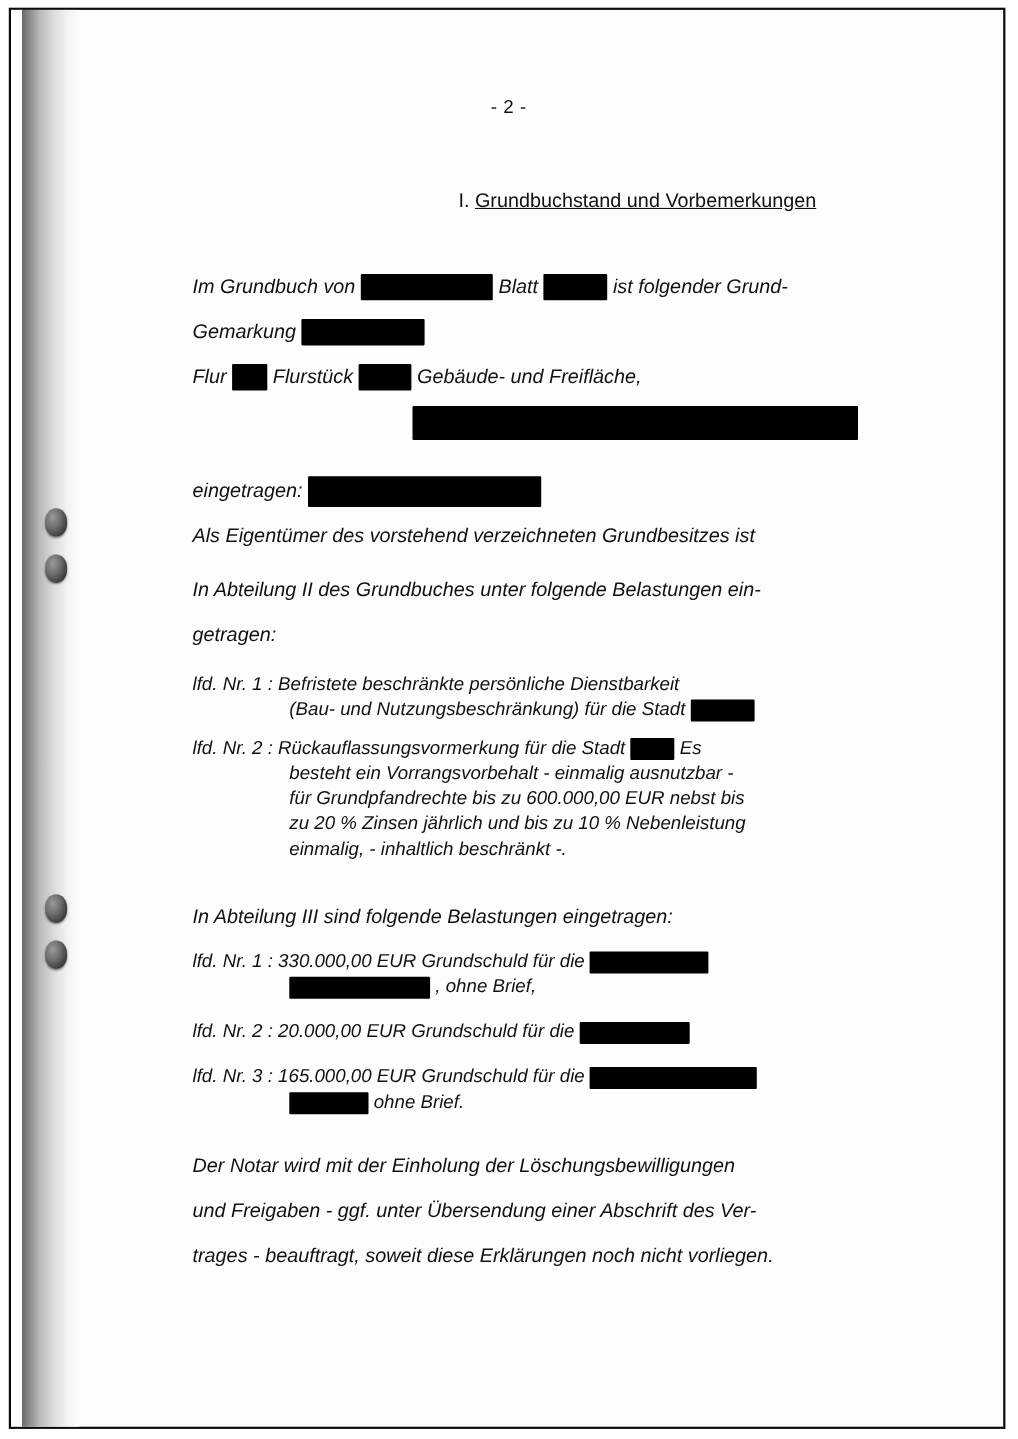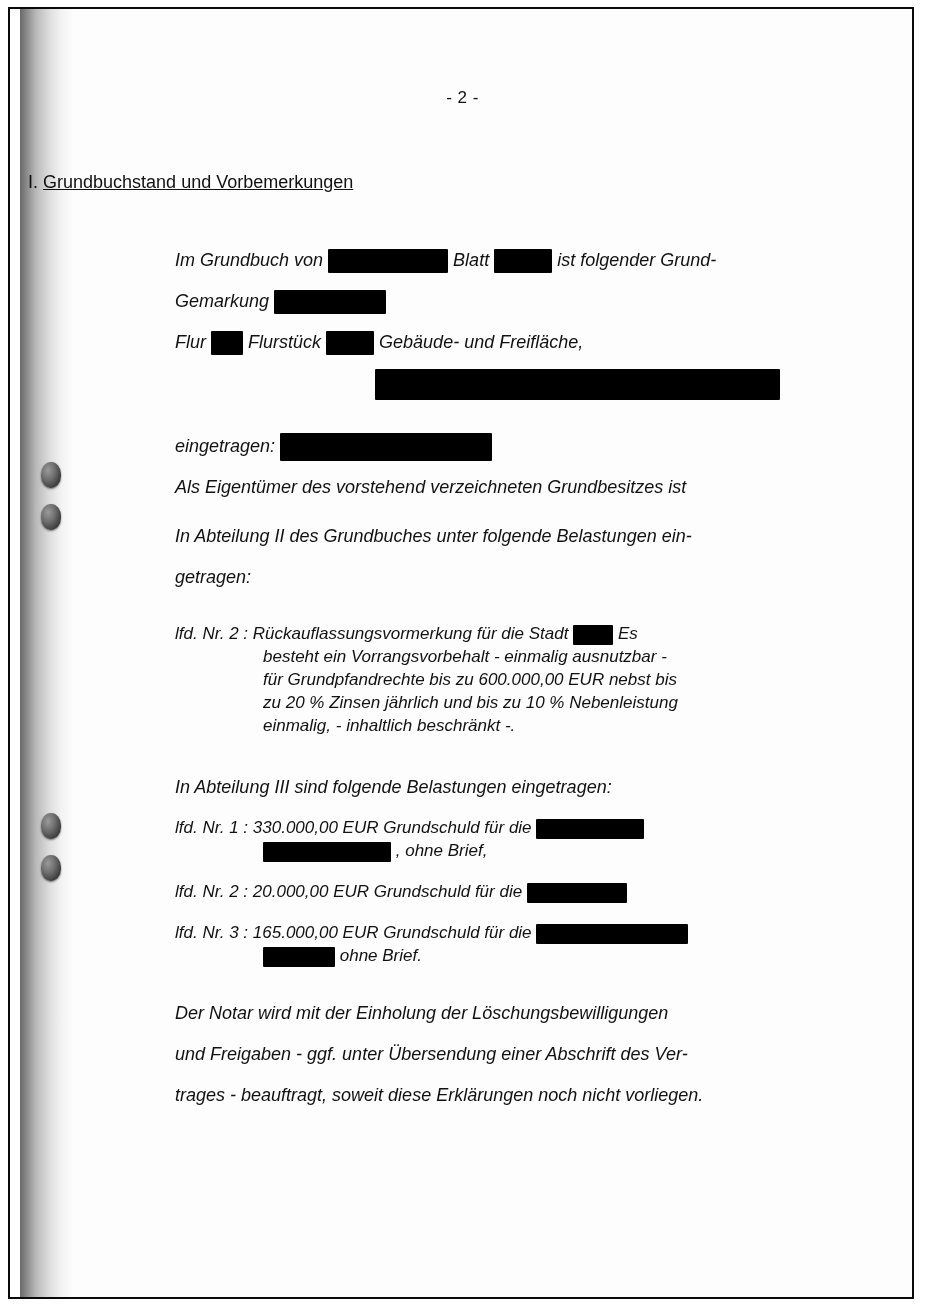--- a/index.html
+++ b/index.html
@@ -76,24 +76,23 @@
     text-align: center;
     font-size: 17px;
     color: #111;
     letter-spacing: 0.5px;
   }
   .heading {
     position: absolute;
     left: 0;
     top: 172px;
     width: 742px;
-    text-align: left;
+    text-align: right;
     font-size: 18px;
     color: #111;
-    padding-left: 28px;
   }
   .heading .num { text-decoration: none; }
   .heading .ttl { text-decoration: underline; }
 
   .body {
     position: absolute;
     left: 175px;
     top: 240px;
     width: 620px;
     color: #111;
@@ -194,20 +193,28 @@
 
       <div class="para">
         <span>In Abteilung II des Grundbuches unter folgende Belastungen ein-</span>
       </div>
       <div class="para">
         <span>getragen:</span>
       </div>
 
       <div class="spacer-12"></div>
 
+      <div class="lfd-line">
+        <span class="lfd-label">lfd. Nr. 1 :</span>
+        <span>Befristete beschränkte persönliche Dienstbarkeit</span>
+        <span class="hang-inner">
+          <span>(Bau- und Nutzungsbeschränkung) für die Stadt</span>
+          <span class="rd h20" style="width:58px;"></span>
+        </span>
+      </div>
 
       <div class="spacer-12"></div>
 
       <div class="lfd-line">
         <span class="lfd-label">lfd. Nr. 2 :</span>
         <span>Rückauflassungsvormerkung für die Stadt</span>
         <span class="rd h20" style="width:40px;"></span>
         <span>Es</span>
         <span class="hang-inner">besteht ein Vorrangsvorbehalt - einmalig ausnutzbar -</span>
         <span class="hang-inner">für Grundpfandrechte bis zu 600.000,00 EUR nebst bis</span>

